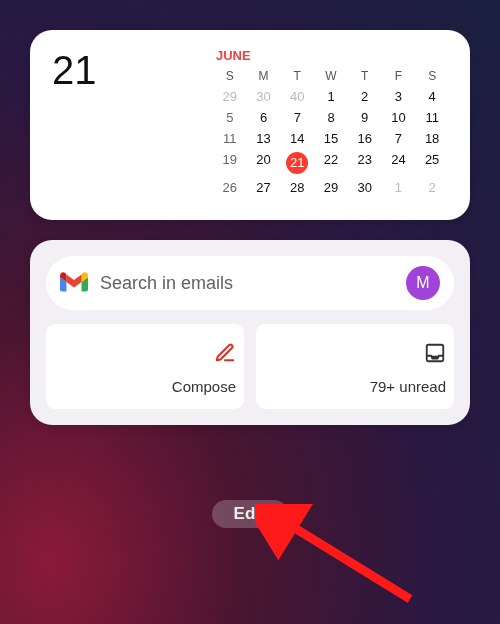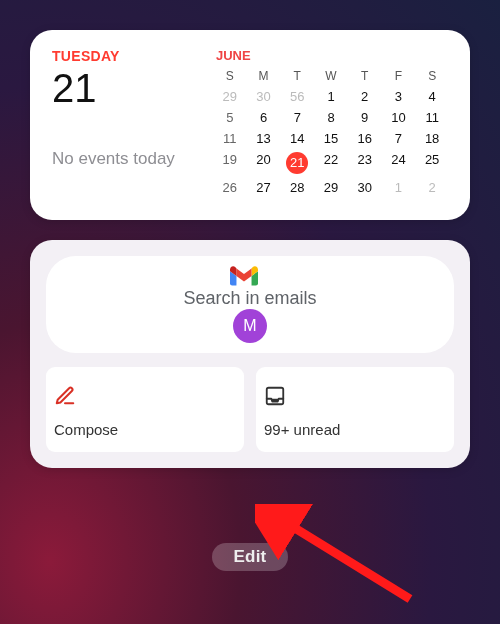--- a/index.html
+++ b/index.html
@@ -102,21 +102,20 @@
       padding: 16px;
     }
 
     .search-bar {
       background: #fff;
       border-radius: 30px;
       padding: 10px 14px;
       display: flex;
       align-items: center;
       margin-bottom: 14px;
-      flex-direction: column;
     }
 
     .gmail-logo { width: 28px; height: 22px; margin-right: 12px; position: relative; }
     .gmail-logo svg { display:block; }
 
     .search-text {
       flex: 1;
       color: #5f6368;
       font-size: 18px;
     }
@@ -138,21 +137,21 @@
       gap: 12px;
     }
 
     .gm-tile {
       flex: 1;
       background: #fff;
       border-radius: 9px;
       padding: 18px 8px 14px 8px;
       display: flex;
       flex-direction: column;
-      align-items: flex-start;
+      align-items: flex-end;
       gap: 10px;
     }
 
     .gm-tile-label { font-size: 15px; color: #333; }
 
     .edit-btn {
       margin-top: 55px;
       background: rgba(255,255,255,0.22);
       color: #eee;
       font-weight: 600;
@@ -170,37 +169,35 @@
       width: 160px;
       height: 100px;
       pointer-events: none;
     }
   </style>
 </head>
 <body>
 
 <div class="widget calendar-widget">
   <div class="cal-left">
-    <div class="day-name">TUESDAY</div>
     <div class="day-num">21</div>
-    <div class="events-text">No events today</div>
   </div>
   <div class="cal-right">
     <div class="month-name">JUNE</div>
     <div class="grid" id="calendar-grid">
         <div class="dow">S</div>
         <div class="dow">M</div>
         <div class="dow">T</div>
         <div class="dow">W</div>
         <div class="dow">T</div>
         <div class="dow">F</div>
         <div class="dow">S</div>
         <div class="cell other">29</div>
         <div class="cell other">30</div>
-        <div class="cell other">56</div>
+        <div class="cell other">40</div>
         <div class="cell">1</div>
         <div class="cell">2</div>
         <div class="cell">3</div>
         <div class="cell">4</div>
         <div class="cell sun">5</div>
         <div class="cell">6</div>
         <div class="cell">7</div>
         <div class="cell">8</div>
         <div class="cell">9</div>
         <div class="cell">10</div>
@@ -256,21 +253,21 @@
       </span>
       <span class="gm-tile-label">Compose</span>
     </div>
     <div class="gm-tile">
       <span>
         <svg width="22" height="22" viewBox="0 0 24 24" fill="none" stroke="#333" stroke-width="2" stroke-linecap="round" stroke-linejoin="round">
             <rect x="3" y="3" width="18" height="18" rx="2"></rect>
             <path d="M3 15h5l1 3h6l1-3h5" fill="#333"></path>
           </svg>
       </span>
-      <span class="gm-tile-label">99+ unread</span>
+      <span class="gm-tile-label">79+ unread</span>
     </div>
   </div>
 </div>
 
 <button class="edit-btn">
   <span>Edit</span>
 </button>
 
 <svg class="arrow" viewBox="0 0 160 100">
   <defs>

